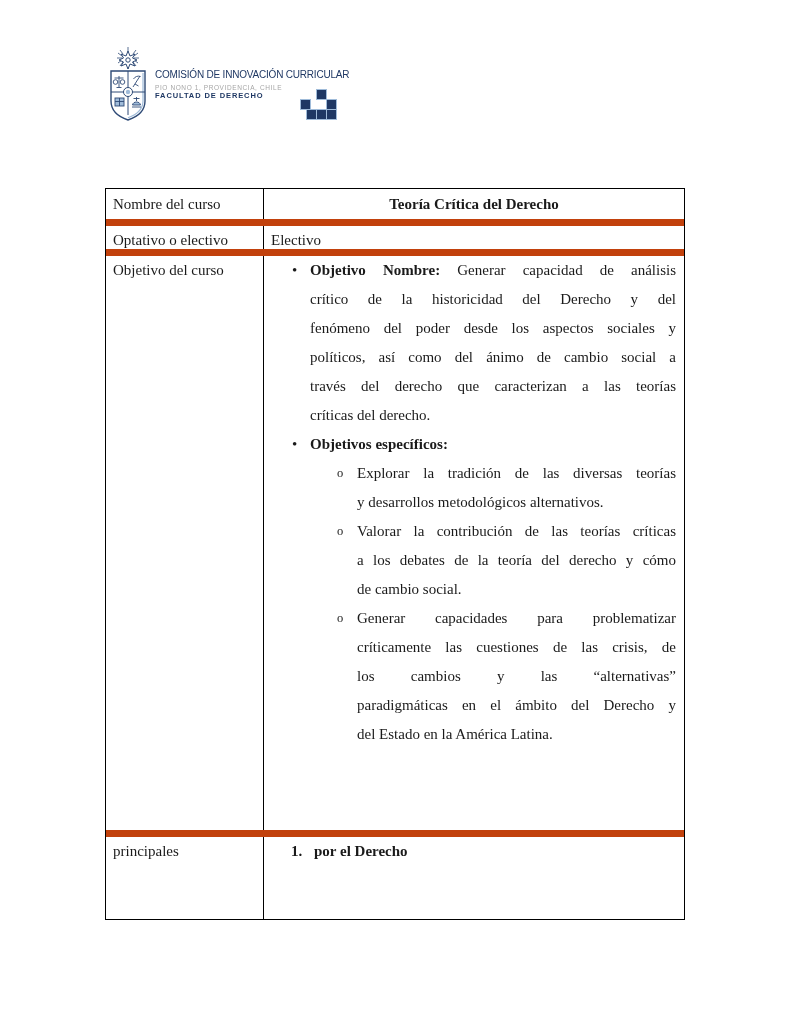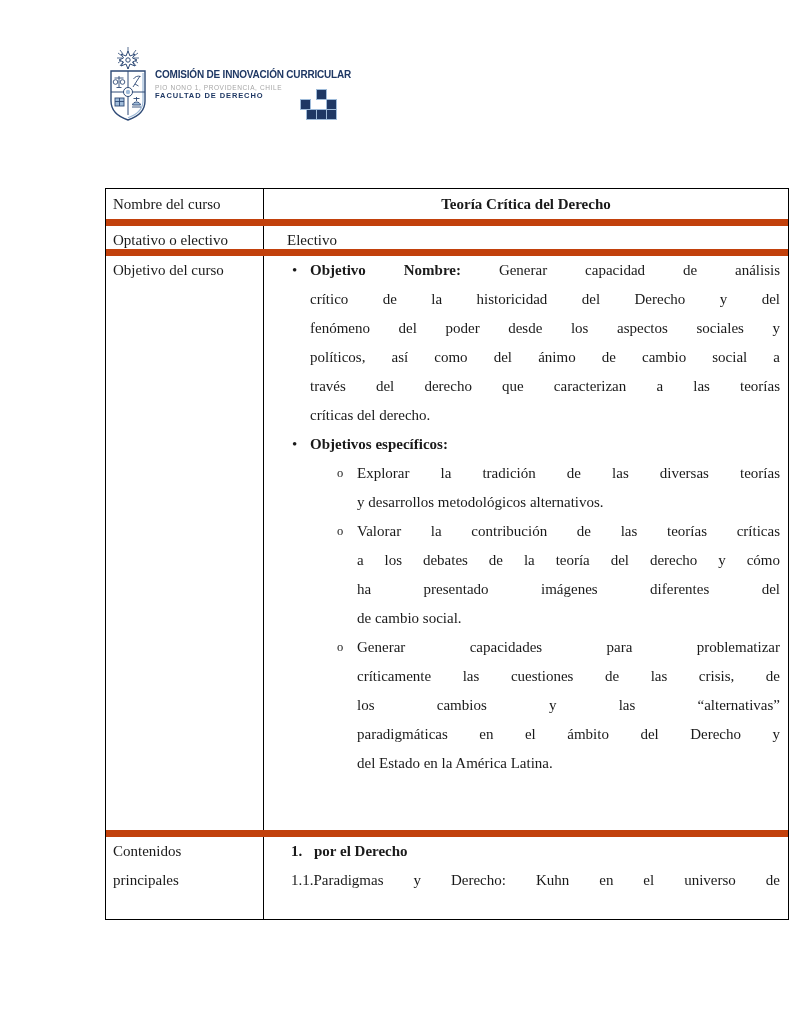--- a/index.html
+++ b/index.html
@@ -11,49 +11,49 @@
     color:#1a1a1a;
     overflow:hidden;
   }
 
   
   .crest{position:absolute;left:104px;top:45px;}
   .logo-text{
     position:absolute;left:155px;top:69px;
     font-family:"Liberation Sans", sans-serif;
   }
-  .org{font-size:10px;font-weight:bold;letter-spacing:-0.2px;color:#1F3864;}
+  .org{font-size:10px;font-weight:normal;letter-spacing:-0.2px;color:#1F3864;}
   .addr{font-size:6.5px;letter-spacing:0.6px;color:#A6A6A6;margin-top:4px;}
   .fac{font-size:7.5px;font-weight:bold;letter-spacing:0.9px;color:#1F3864;margin-top:0;}
   .pixels{position:absolute;left:297px;top:90px;width:40px;height:30px;}
   .px{
     position:absolute;width:9px;height:9px;
     background:#1F3864;outline:1px solid #9FBBD9;
   }
 
   
   .ctable{
-    position:absolute;left:105px;top:188px;width:684px;
+    position:absolute;left:105px;top:188px;width:580px;
     border:1px solid #000;box-sizing:border-box;
     font-size:15px;
   }
   .row{
     display:grid;grid-template-columns:157px 1fr;
     box-sizing:border-box;overflow:hidden;
   }
   .row + .row{border-top:7px solid #c2410c;}
   .r1{height:30px;}
   .r2{height:30px;}
   .r3{height:581px;}
   .r4{height:89px;}
   .cl{padding:0 4px 0 7px;line-height:29px;}
   .cr{border-left:1px solid #000;}
   .vcenter{display:flex;align-items:center;}
   .r1 .cr{justify-content:center;font-weight:bold;}
-  .r2 .cr{padding-left:23px;}
+  .r2 .cr{padding-left:7px;}
   .content{padding-right:8px;}
   .line{line-height:29px;}
   .jst{text-align:justify;text-align-last:justify;text-justify:inter-word;}
   .b{font-weight:bold;}
   .item{position:relative;}
   .lv1{padding-left:46px;}
   .lv1 > .mk{position:absolute;left:28px;top:0;line-height:29px;}
   .lv2{padding-left:93px;}
   .lv2 > .mk{position:absolute;left:73px;top:0;line-height:29px;font-size:12.5px;}
   .num{padding-left:50px;}
@@ -172,44 +172,41 @@
         <div class="item lv2">
           <span class="mk">o</span>
           <div class="line jst">Explorar la tradición de las diversas teorías</div>
           <div class="line">y desarrollos metodológicos alternativos.</div>
         </div>
 
         <div class="item lv2">
           <span class="mk">o</span>
           <div class="line jst">Valorar la contribución de las teorías críticas</div>
           <div class="line jst">a los debates de la teoría del derecho y cómo</div>
-          <div class="line jst">ha presentado imágenes diferentes del</div>
           <div class="line">de cambio social.</div>
         </div>
 
         <div class="item lv2">
           <span class="mk">o</span>
           <div class="line jst">Generar capacidades para problematizar</div>
           <div class="line jst">críticamente las cuestiones de las crisis, de</div>
           <div class="line jst">los cambios y las “alternativas”</div>
           <div class="line jst">paradigmáticas en el ámbito del Derecho y</div>
           <div class="line">del Estado en la América Latina.</div>
         </div>
 
       </div>
     </div>
 
     <div class="row r4">
       <div class="cl">
-        <div class="line">Contenidos</div>
         <div class="line">principales</div>
       </div>
       <div class="cr content">
         <div class="item num">
           <span class="mk">1.</span>
           <div class="line b">por el Derecho</div>
         </div>
-        <div class="line jst sub111">1.1.Paradigmas y Derecho: Kuhn en el universo de</div>
       </div>
     </div>
 
   </div>
 </div>
 
 </body></html>

